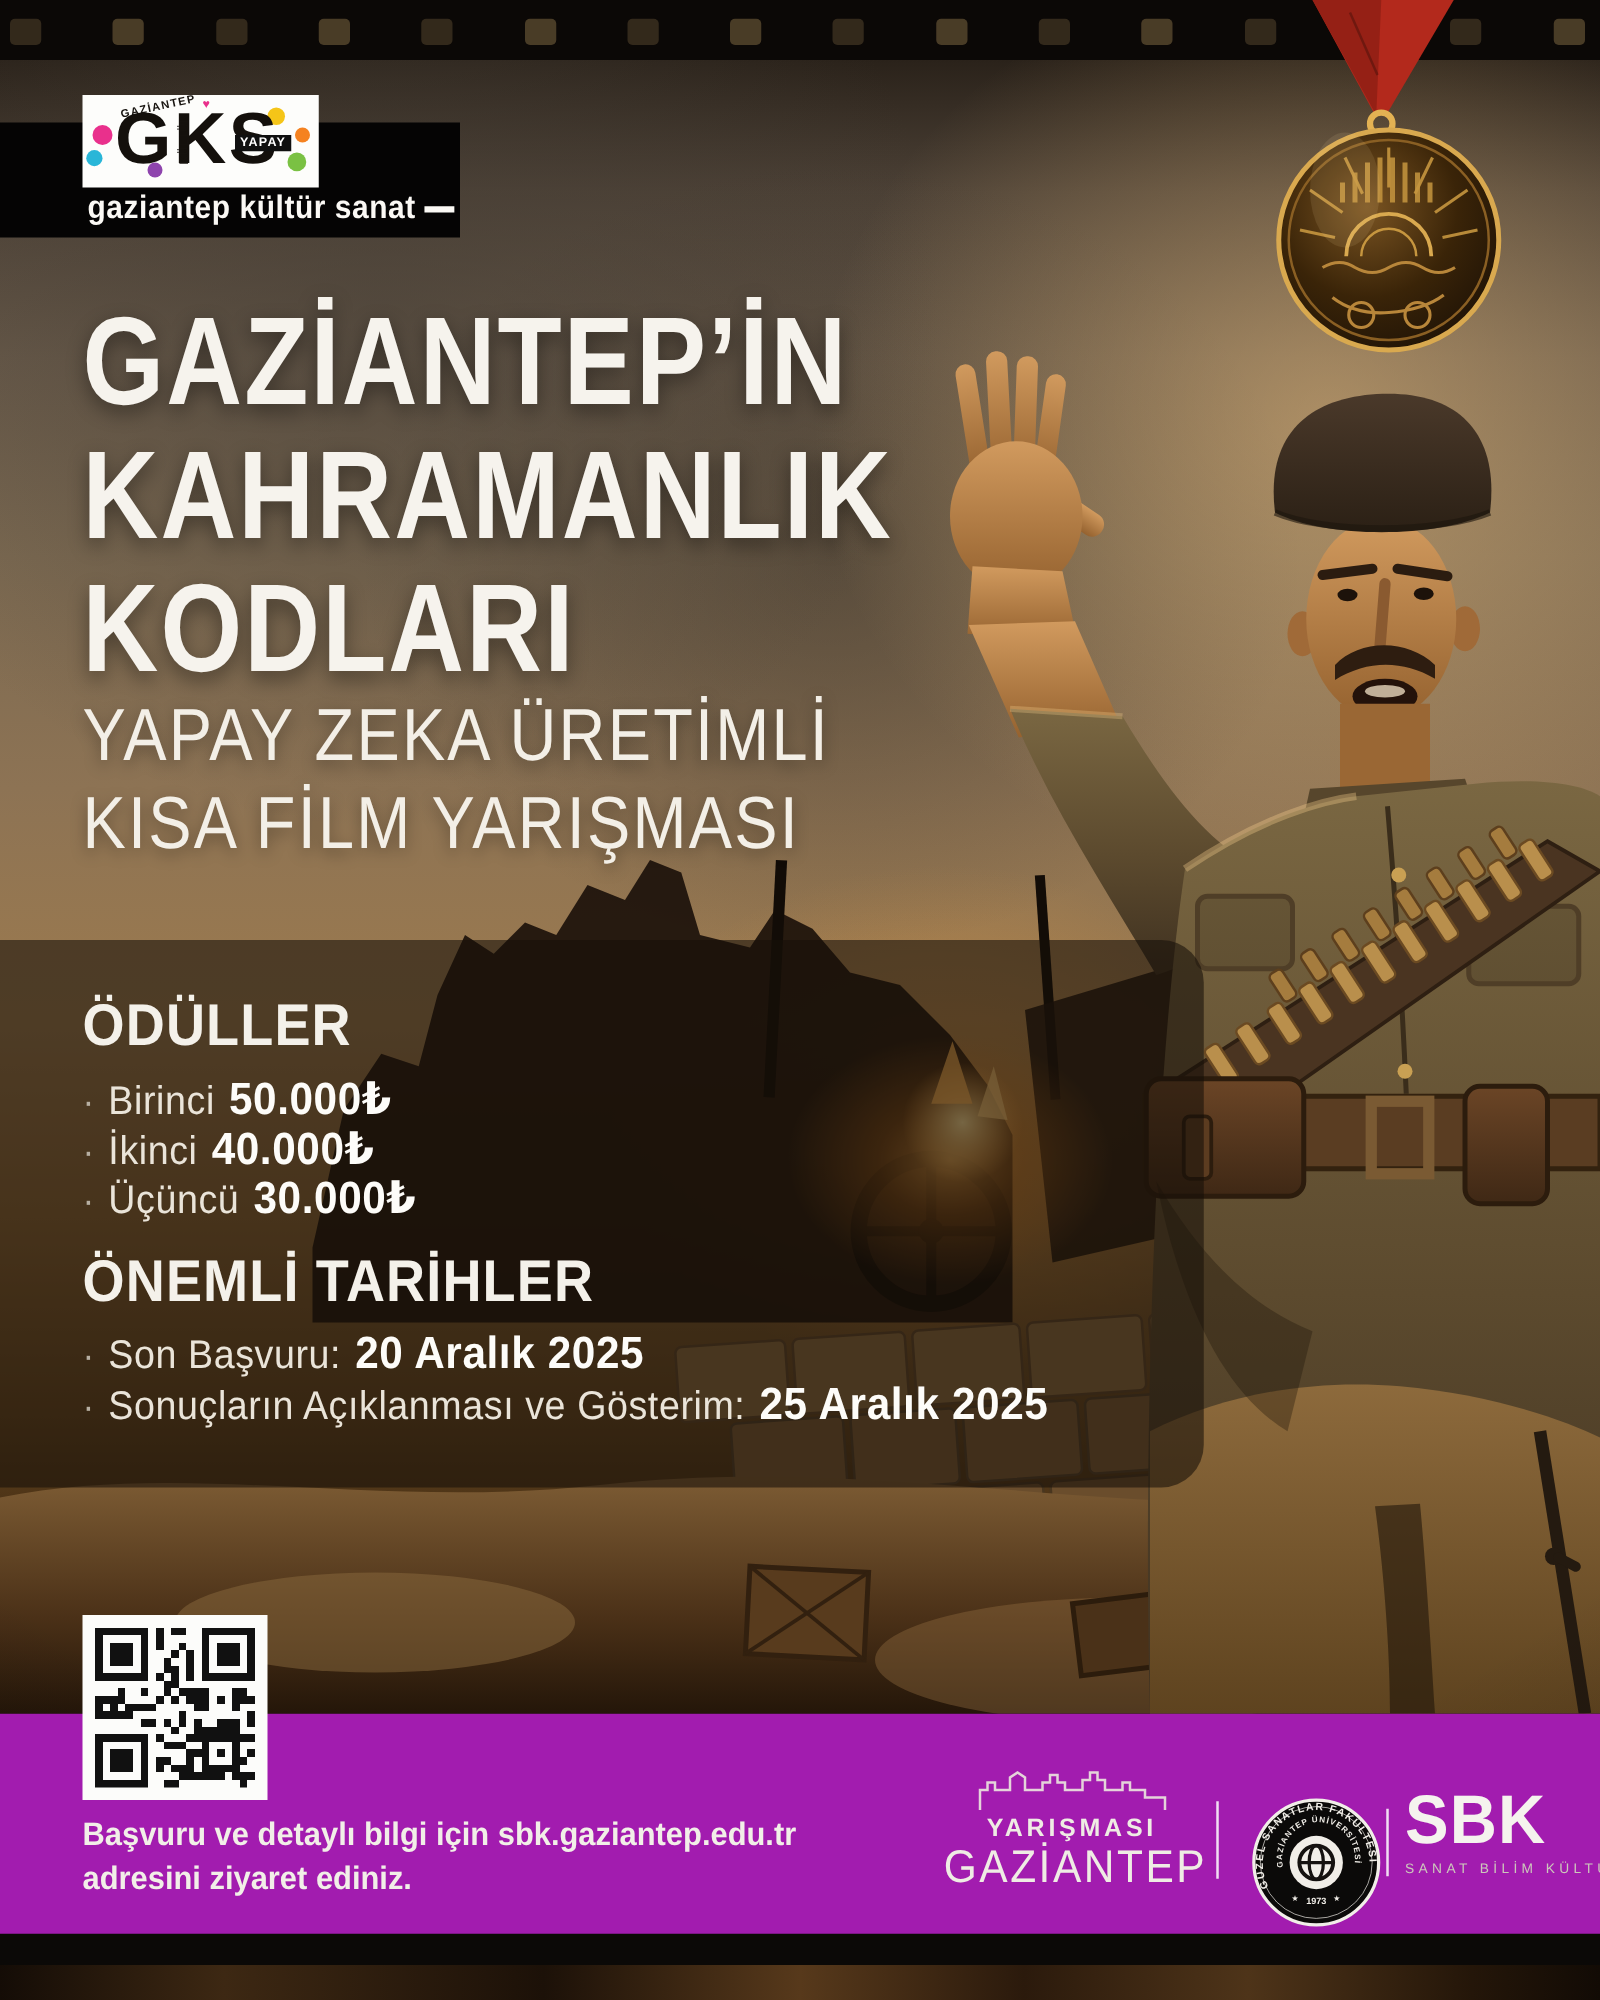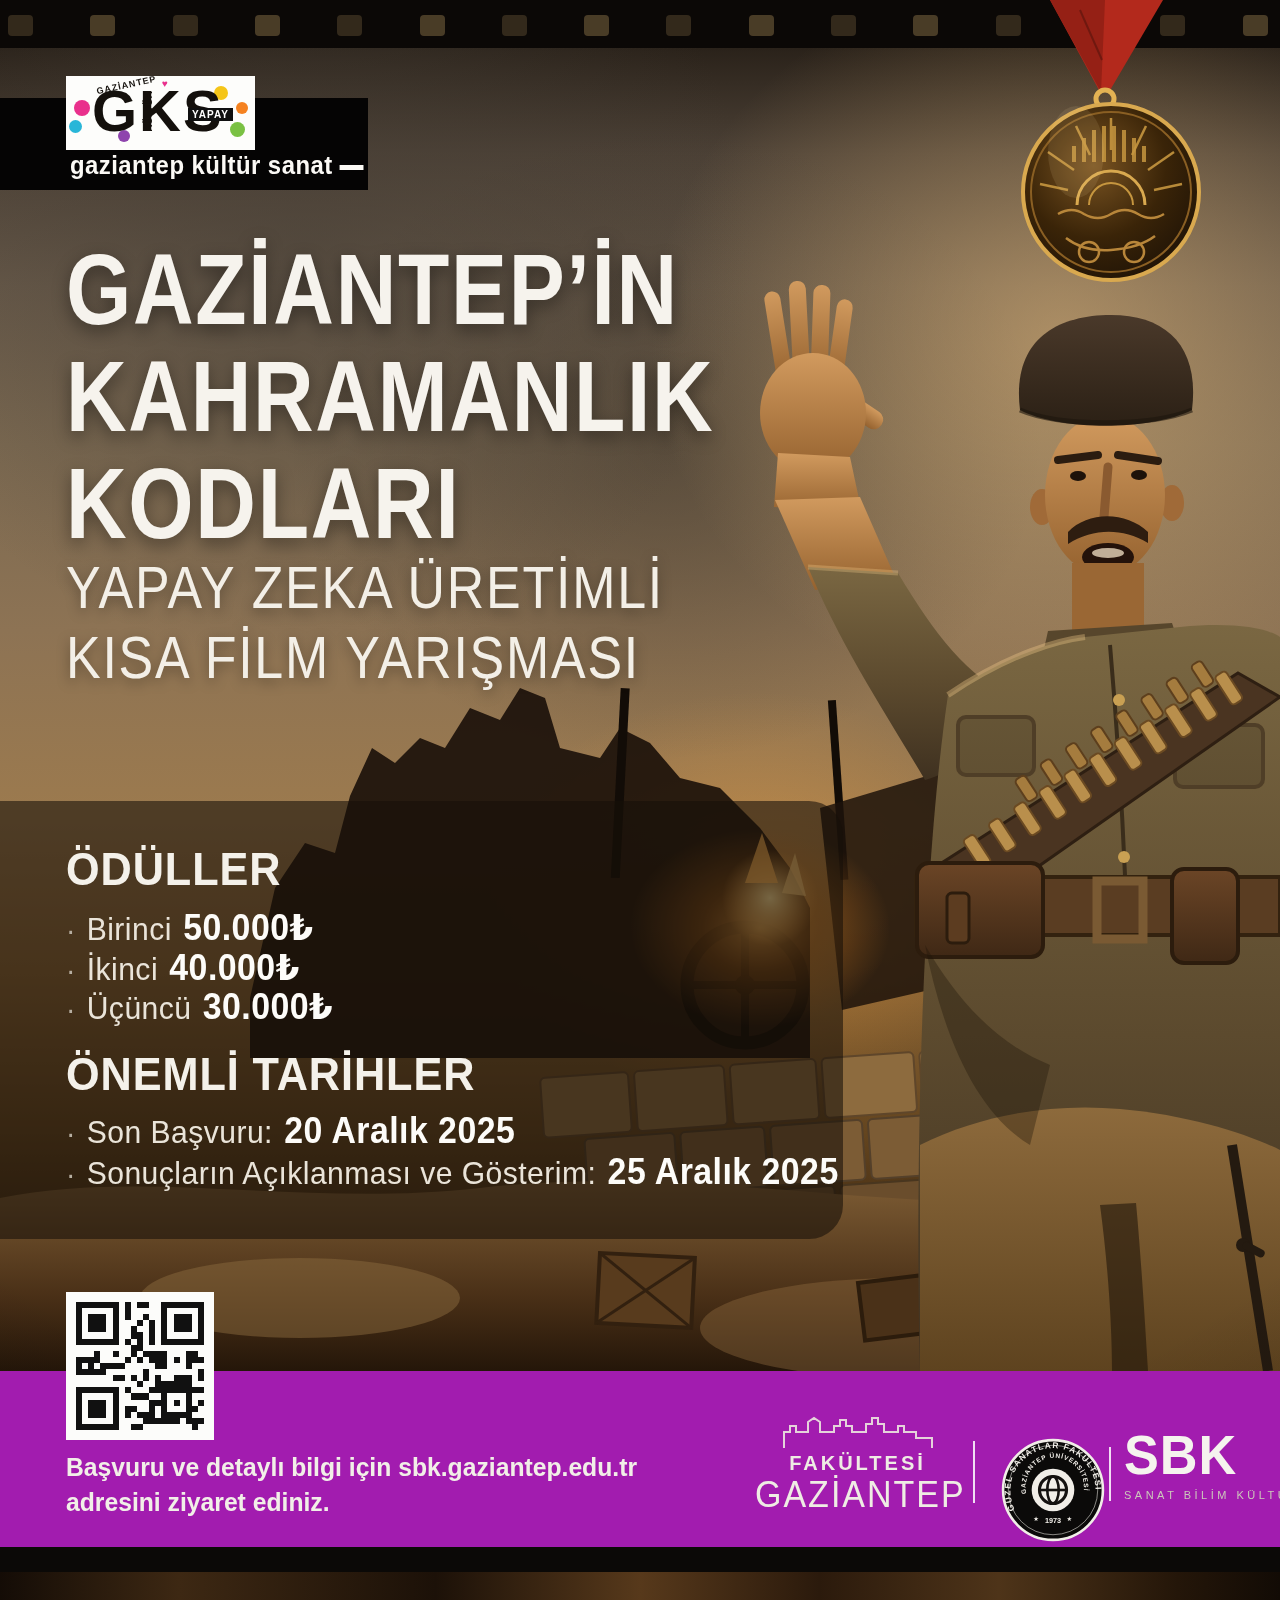--- a/index.html
+++ b/index.html
@@ -39,21 +39,21 @@
   
   .medal{position:absolute;left:1010px;top:0;z-index:11;}
 
   
   .title{position:absolute;left:66px;top:236px;margin:0;z-index:7;color:#f6f3ed;font-size:100px;line-height:107px;font-weight:700;letter-spacing:2px;transform:scaleX(.84);transform-origin:0 0;text-shadow:0 6px 18px rgba(0,0,0,.4);}
   .title span{display:block;white-space:nowrap;}
   .subtitle{position:absolute;left:66px;top:553px;margin:0;z-index:7;color:#f3efe7;font-size:59px;line-height:70px;font-weight:400;letter-spacing:2px;transform:scaleX(.88);transform-origin:0 0;text-shadow:0 4px 14px rgba(0,0,0,.35);}
   .subtitle span{display:block;white-space:nowrap;}
 
   
-  .panel{position:absolute;left:0;top:801px;width:843px;height:438px;border-radius:0 34px 34px 0;background:rgba(22,15,9,.58);z-index:4;}
+  .panel{position:absolute;left:0;top:752px;width:963px;height:438px;border-radius:0 34px 34px 0;background:rgba(22,15,9,.58);z-index:4;}
   .panel h3{position:absolute;left:66px;margin:0;font-size:47px;font-weight:700;letter-spacing:1px;color:#f4f1ea;transform:scaleX(.92);transform-origin:0 0;white-space:nowrap;}
   .h-awards{top:40px;}
   .h-dates{top:245px;}
   .row{position:absolute;left:66px;display:flex;align-items:baseline;gap:12px;transform:scaleX(.94);transform-origin:0 0;white-space:nowrap;}
   .r1{top:106px;} .r2{top:146px;} .r3{top:185px;} .r4{top:309px;} .r5{top:350px;}
   .bullet{font-size:30px;color:#b7afa2;}
   .lbl{font-size:32px;font-weight:400;color:#eae4d9;letter-spacing:.5px;}
   .amt{font-size:36px;font-weight:700;color:#fdfcf9;letter-spacing:.5px;}
 
   
@@ -600,21 +600,21 @@
   <div class="band">
     <p class="info">
       <span>Başvuru ve detaylı bilgi için sbk.gaziantep.edu.tr</span>
       <span>adresini ziyaret ediniz.</span>
     </p>
 
     <div class="buyuksehir">
       <svg width="160" height="42" viewBox="0 0 160 42">
         <path d="M6,40 L6,24 L12,24 L12,18 L18,18 L18,24 L30,24 L30,14 L36,10 L42,14 L42,24 L56,24 L56,18 L62,18 L62,12 L68,12 L68,18 L74,18 L74,24 L88,24 L88,16 L94,16 L94,10 L100,10 L100,16 L106,16 L106,24 L120,24 L120,18 L126,18 L126,24 L138,24 L138,30 L154,30 L154,40" fill="none" stroke="#ece8df" stroke-width="2" opacity=".9"></path>
       </svg>
-      <span class="b-top">FAKÜLTESİ</span>
+      <span class="b-top">YARIŞMASI</span>
       <span class="b-name">GAZİANTEP</span>
     </div>
 
     <i class="ldiv d1"></i>
 
     <svg class="seal" width="104" height="104" viewBox="0 0 100 100">
       <defs>
         <path id="arcO" d="M15,72 a41,41 0 1,1 70,0"></path>
         <path id="arcI" d="M26,58 a28,28 0 1,1 48,6"></path>
       </defs>

